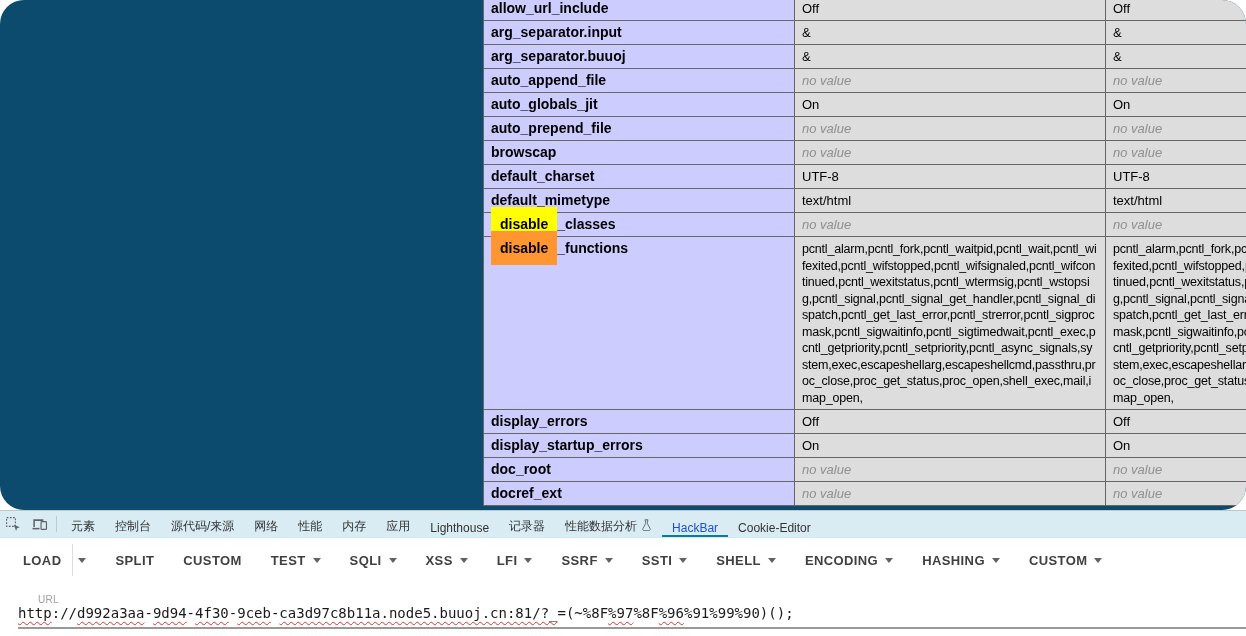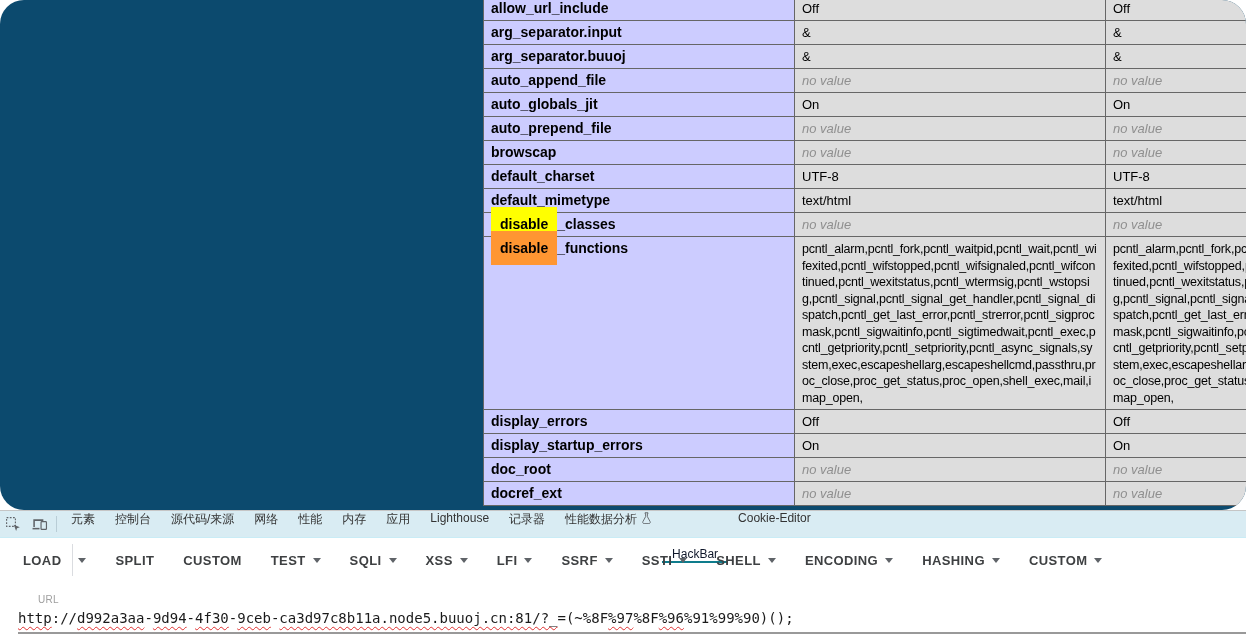--- a/index.html
+++ b/index.html
@@ -30,21 +30,21 @@
   .tabbar {
     height: 27px; background: #d9ecf3; display: flex; align-items: stretch;
     border-bottom: 1px solid #c9ecf6;
   }
   .tbicon {
     width: 26px; border: none; background: transparent; display: flex;
     align-items: center; justify-content: center; cursor: pointer; padding: 0;
   }
   .tbicon svg { display: block; }
   .vdiv { width: 1px; background: #b9cdd6; margin: 5px 4px; }
-  .tabs { display: flex; align-items: flex-start; }
+  .tabs { display: flex; align-items: flex-end; }
   .tab {
     display: flex; align-items: center; gap: 4px; padding: 0 10px;
     font-size: 12px; color: #333; border-bottom: 2px solid transparent; cursor: pointer;
     white-space: nowrap;
   }
   .tab.active { font-weight: normal; }
 
   
   .hackbar { background: #fff; }
   .toolbar {
@@ -61,21 +61,21 @@
     border-top: 5px solid #5f6368; display: inline-block; margin-top: 1px;
   }
   .tb-divider { width: 1px; height: 32px; background: #dadce0; }
   .sp-load   { margin-right: 11px; }
   .sp-after-divider { margin-right: 5px; }
   .sp-std    { margin-right: 29px; }
 
   .url-area { padding: 12px 0 0 18px; }
   .url-label { font-size: 10px; color: #9e9e9e; letter-spacing: 0.3px; margin-left: 20px; }
   .url-input {
-    margin-top: 5px; font-family: "DejaVu Sans Mono", monospace;
+    font-family: "DejaVu Sans Mono", monospace;
     font-size: 14px; color: #1a1a1a; white-space: nowrap; min-height: 17px; cursor: text;
   }
   .url-input .sp {
     text-decoration: underline wavy #e03131;
     text-decoration-thickness: 1px;
     text-underline-offset: 3px;
     text-decoration-skip-ink: none;
   }
   .url-underline { height: 2px; background: #999; margin-top: 5px; }
 </style>
@@ -212,21 +212,21 @@
         </div>
         <div class="tab">
           <span>记录器</span>
         </div>
         <div class="tab">
           <span>性能数据分析</span>
           <span><svg width="11" height="12" viewBox="0 0 14 16">
               <path d="M5 1h4v1.2h-.8v4l3.6 6.6a1.8 1.8 0 0 1-1.6 2.7H3.8a1.8 1.8 0 0 1-1.6-2.7L5.8 6.2v-4H5z" fill="none" stroke="#5f6368" stroke-width="1.2"></path>
             </svg></span>
         </div>
-        <div class="tab active" style="color: #0f172a; border-bottom-color: rgb(14, 124, 140); margin-top: 36px;">
+        <div class="tab active" style="color: #1d4ed8; border-bottom-color: rgb(14, 124, 140); margin-top: 36px;">
           <span>HackBar</span>
         </div>
         <div class="tab">
           <span>Cookie-Editor</span>
         </div>
       </div>
   </div>
 
   <div class="hackbar">
     <div class="toolbar">

